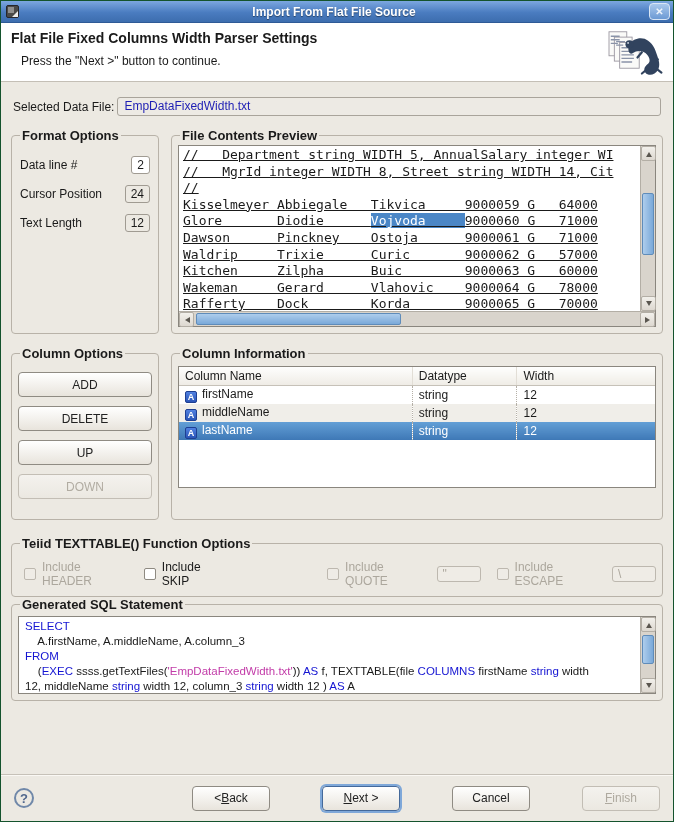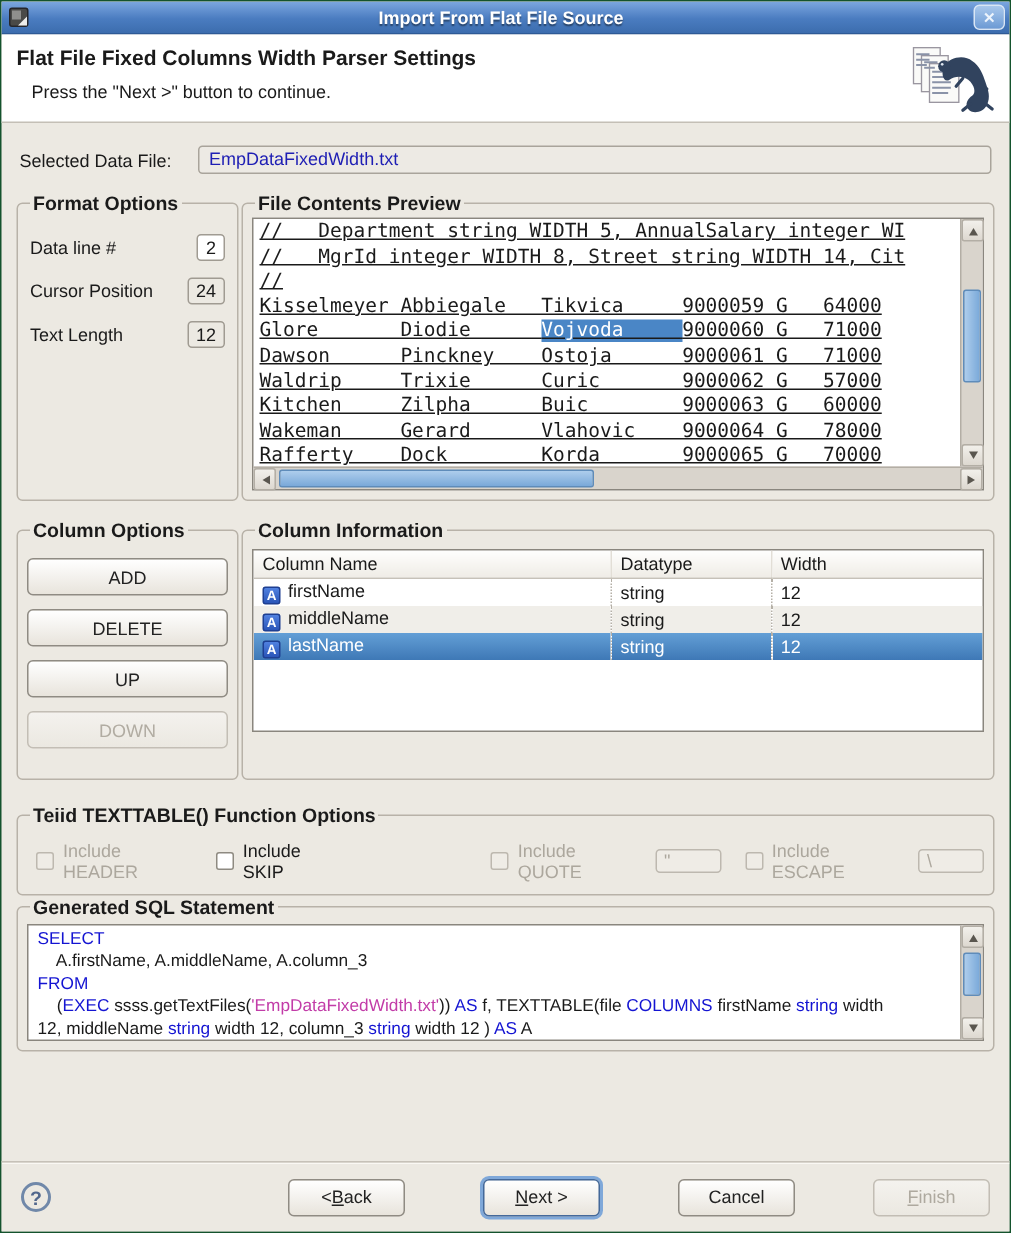--- a/index.html
+++ b/index.html
@@ -24,25 +24,25 @@
   
   .header{height:59px;background:#FFF;border-bottom:1px solid #C4BFB6;display:flex;
     align-items:flex-start;padding:7px 8px 0 10px;}
   .h-title{font-size:14px;font-weight:bold;}
   .h-sub{font-size:12px;margin:8px 0 0 10px;}
   .header-icon{margin-left:auto;width:64px;height:48px;flex:none;}
 
   .body{padding:0 10px;}
 
   
-  .file-row{display:flex;align-items:center;gap:18px;margin:15px 2px 12px 2px;font-size:12px;}
+  .file-row{display:flex;align-items:center;gap:3px;margin:15px 2px 12px 2px;font-size:12px;}
   .file-field{flex:1;background:#EDEAE4;border:1px solid #A9A49B;border-radius:3px;height:19px;
     line-height:17px;padding:0 6px;color:#1E1EB4;overflow:hidden;white-space:nowrap;}
 
-  .cols{display:flex;gap:2px;}
+  .cols{display:flex;gap:12px;}
   .row1{height:206px;margin-bottom:12px;}
   .row2{height:174px;margin-bottom:16px;}
   fieldset.group{border:1px solid #B8B2A8;border-radius:4px;margin:0;padding:2px 6px 6px 6px;min-width:0;}
   legend{font-size:13px;font-weight:bold;padding:0 2px;margin-left:2px;}
   .side{width:148px;flex:none;}
   .grow{flex:1;display:flex;flex-direction:column;}
 
   
   .fo-row{display:flex;justify-content:space-between;align-items:center;margin:11px 2px 0 2px;font-size:12px;}
   .fo-input{min-width:17px;background:#FFF;border:1px solid #A09B92;border-radius:3px;

